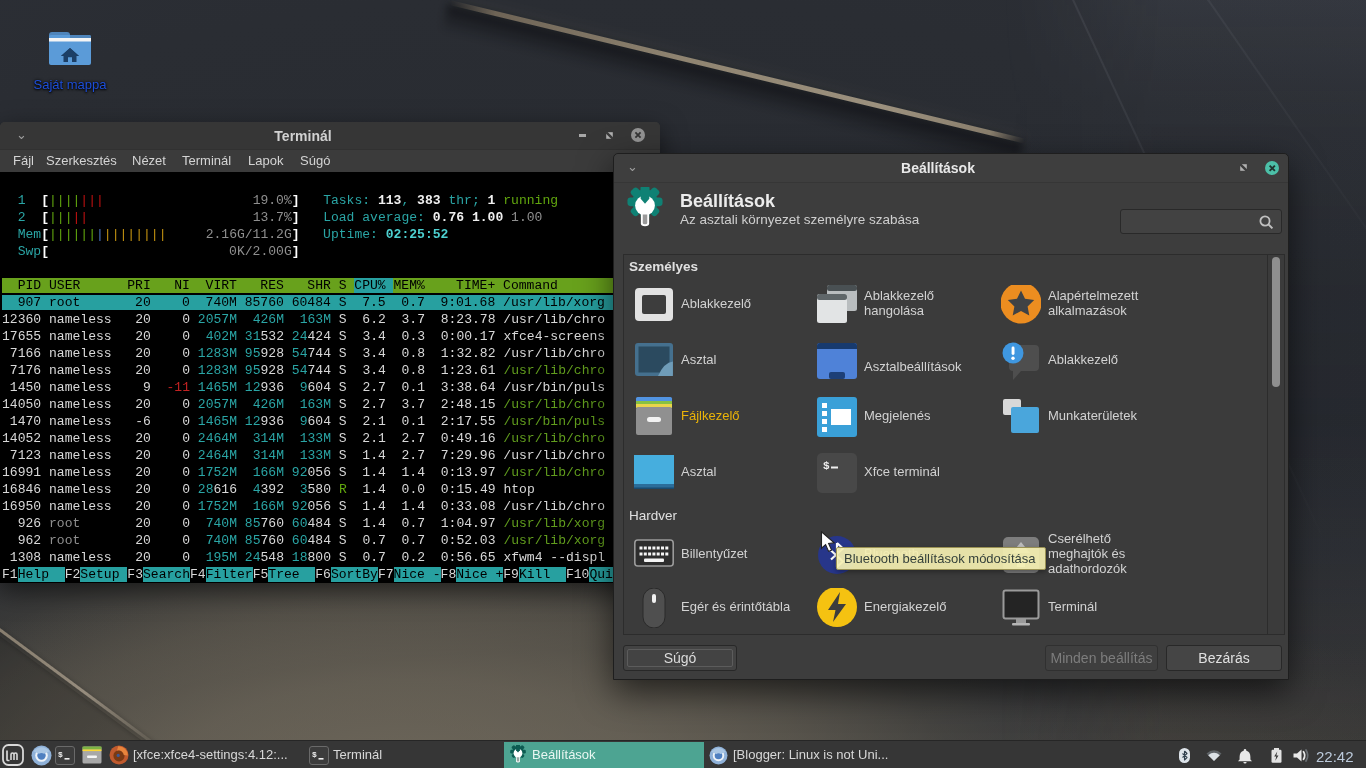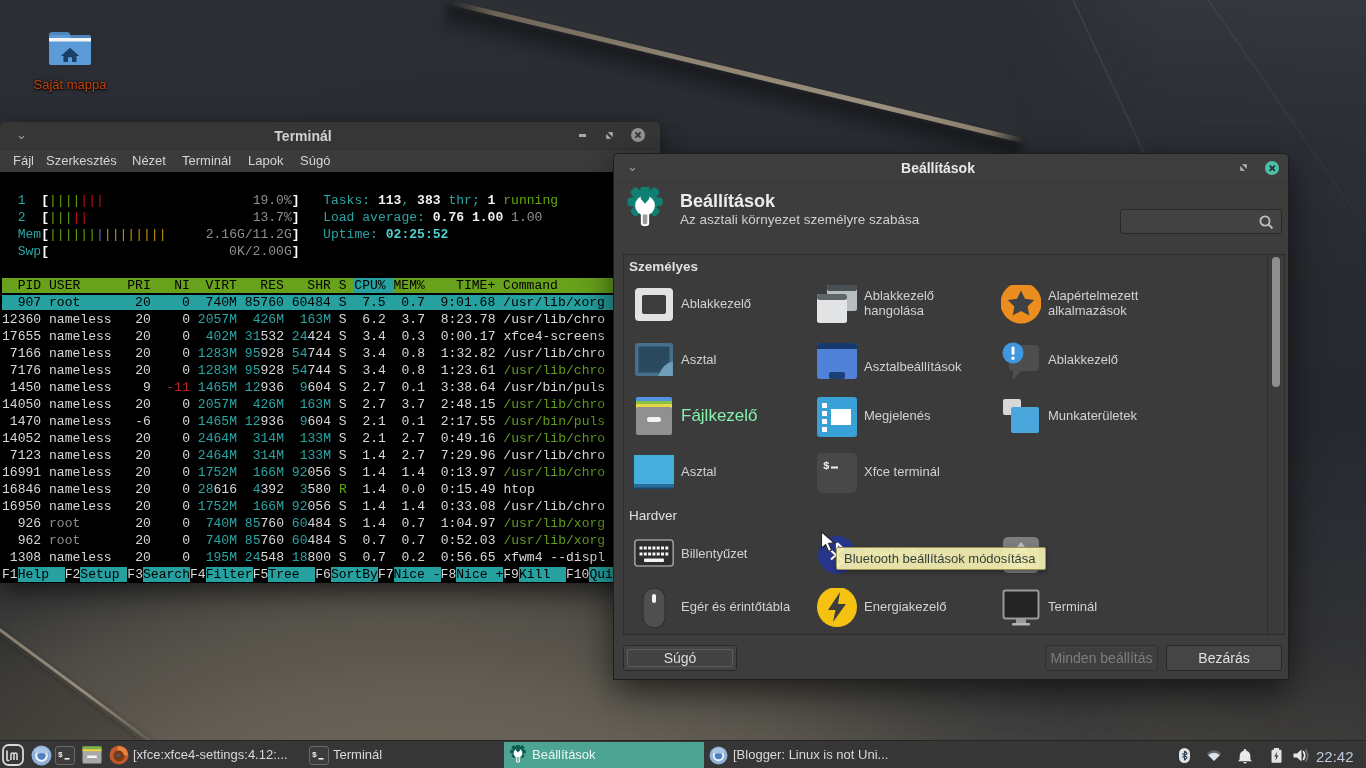--- a/index.html
+++ b/index.html
@@ -30,21 +30,21 @@
     <svg width="46" height="40" viewBox="0 0 46 40" style="">
       <path d="M2 8 Q2 5 5 5 L20 5 Q23 5 23 8 L23 11 L2 11 Z" fill="#4f85bb"></path>
 <rect x="2" y="8" width="42" height="30" rx="2" fill="#5b9bd8"></rect>
 <path d="M23 8 L42 8 Q44 8 44 10 L44 12 L2 12 L2 11 L23 11 Z" fill="#4f85bb"></path>
 <rect x="2" y="11" width="42" height="3.5" fill="#f5f5f5"></rect>
 <path d="M23 21 L32 29 L29.5 29 L29.5 35 L25 35 L25 30.5 L21 30.5 L21 35 L16.5 35 L16.5 29 L14 29 Z" fill="#1c3f66"></path>
 <path d="M23 21 L32 29 L14 29 Z" fill="#1c3f66"></path>
 <rect x="21" y="30.5" width="4" height="4.5" fill="#5b9bd8"></rect>
     </svg>
   </div>
-<div class="abs" style="left:0px;top:77px;width:140px;text-align:center;font-size:13px;color:#c2410c;text-shadow:0 1px 2px #000,0 0 3px #000">Saját mappa</div>
+<div class="abs" style="left:0px;top:77px;width:140px;text-align:center;font-size:13px;color:#1d4ed8;text-shadow:0 1px 2px #000,0 0 3px #000">Saját mappa</div>
 
 <div class="abs" style="left:0;top:122px;width:660px;height:461px;background:#3a3a3a;border-radius:5px 5px 0 0;box-shadow:0 8px 26px rgba(0,0,0,0.55)">
   <div class="abs" style="left:0;top:0;width:660px;height:28px;background:#363636;border-radius:5px 5px 0 0;border-bottom:1px solid #313131">
     <div class="abs" style="left:16px;top:5px;color:#9f9f9f;font-size:13px">⌄</div>
     <div class="abs" style="left:303px;top:6px;transform:translateX(-50%);font-size:14px;font-weight:bold;color:#d2d2d2">Terminál</div>
     <div class="abs" style="left:579px;top:11.5px;width:7px;height:3.2px;background:#a8a8a8"></div>
     <div class="abs" style="left:606px;top:9.5px">
         <svg width="7" height="7" viewBox="0 0 7 7" style="">
           <rect x="0.2" y="0.2" width="6.6" height="6.6" fill="#b0b0b0"></rect>
           <line x1="0" y1="0" x2="7" y2="7" stroke="#3a3a3a" stroke-width="2.4"></line>
@@ -194,21 +194,21 @@
     <div style="position:absolute;left:434px;top:205px;width:112px;transform:translateY(-50%);font-size:13px;line-height:15px;color:#d2d2d2">Ablakkezelő</div>
     <div style="position:absolute;left:20px;top:243px;width:40px;height:40px">
       <svg width="40" height="40" viewBox="0 0 40 40" style="">
         <rect x="2" y="0" width="36" height="7" rx="1.5" fill="#5294e2"></rect>
         <rect x="2" y="4" width="36" height="4" fill="#87c143"></rect>
         <rect x="2" y="7" width="36" height="4" fill="#e9d54a"></rect>
         <rect x="2" y="10" width="36" height="28" rx="2" fill="#909090"></rect>
         <rect x="13" y="20" width="14" height="5" rx="2.5" fill="#f2f2f2"></rect>
       </svg>
     </div>
-    <div style="position:absolute;left:67px;top:261px;width:140px;transform:translateY(-50%);font-size:17px;line-height:15px;color:#86efac">Fájlkezelő</div>
+    <div style="position:absolute;left:67px;top:261px;width:140px;transform:translateY(-50%);font-size:13px;line-height:15px;color:#eab308">Fájlkezelő</div>
     <div style="position:absolute;left:203px;top:243px;width:40px;height:40px">
       <svg width="40" height="40" viewBox="0 0 40 40" style="">
         <rect x="0" y="0" width="40" height="40" rx="3" fill="#3aa0d8"></rect>
         <rect x="5" y="6" width="5" height="5" fill="#fff"></rect>
         <rect x="5" y="14" width="5" height="5" fill="#fff"></rect>
         <rect x="5" y="22" width="5" height="5" fill="#fff"></rect>
         <rect x="5" y="30" width="5" height="5" fill="#fff"></rect>
         <rect x="14" y="12" width="20" height="16" fill="#fff"></rect>
       </svg>
     </div>
@@ -264,20 +264,21 @@
       </svg>
     </div>
     <div style="position:absolute;left:250px;top:399px;width:122px;transform:translateY(-50%);font-size:13px;line-height:15px;color:#d2d2d2">Bluetooth</div>
     <div style="position:absolute;left:387px;top:381px;width:40px;height:40px">
       <svg width="40" height="40" viewBox="0 0 40 40" style="">
         <rect x="2" y="2" width="36" height="36" rx="5" fill="#7d7d7d"></rect>
         <path d="M20 7 L29 18 L11 18 Z" fill="#bdbdbd"></path>
         <rect x="16" y="25" width="8" height="7" fill="#e8e8e8"></rect>
       </svg>
     </div>
+    <div style="position:absolute;left:434px;top:399px;width:112px;transform:translateY(-50%);font-size:13px;line-height:15px;color:#d2d2d2">Cserélhető meghajtók és adathordozók</div>
     <div style="position:absolute;left:20px;top:434px;width:40px;height:40px">
       <svg width="40" height="40" viewBox="0 0 40 40" style="">
         <rect x="9" y="0" width="22" height="40" rx="11" fill="#4f4f4f" stroke="#2a2a2a"></rect>
         <rect x="18" y="6" width="4" height="9" rx="2" fill="#f2f2f2"></rect>
       </svg>
     </div>
     <div style="position:absolute;left:67px;top:452px;width:140px;transform:translateY(-50%);font-size:13px;line-height:15px;color:#d2d2d2">Egér és érintőtábla</div>
     <div style="position:absolute;left:203px;top:434px;width:40px;height:40px">
       <svg width="40" height="40" viewBox="0 0 40 40" style="">
         <circle cx="20" cy="19" r="20" fill="#f5c211"></circle>

